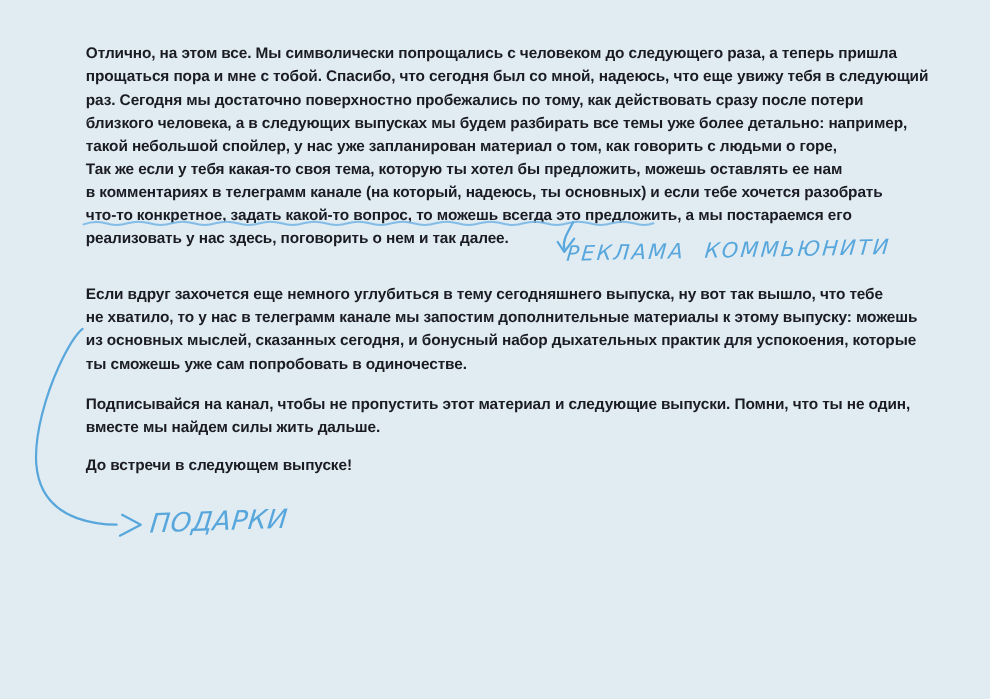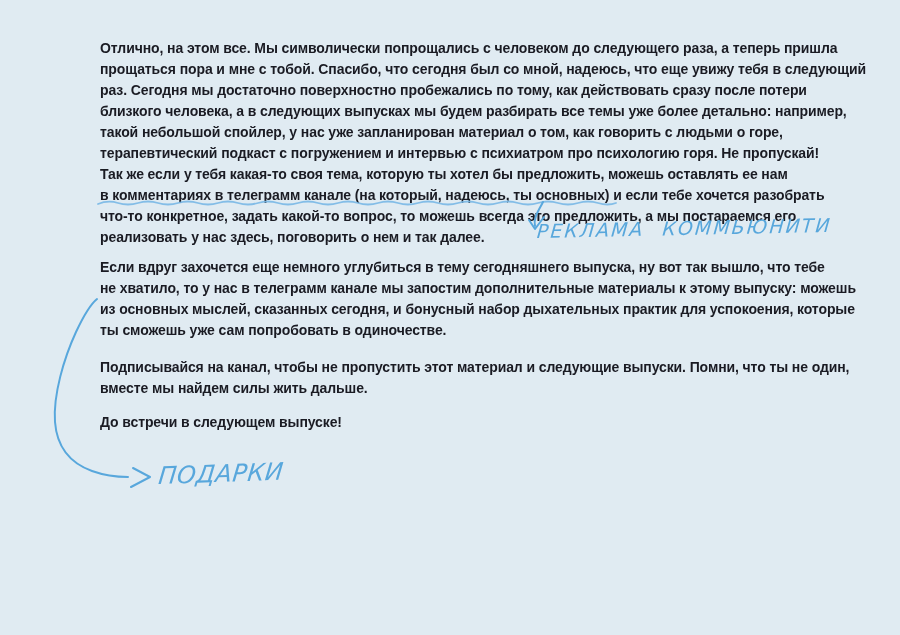--- a/index.html
+++ b/index.html
@@ -9,21 +9,20 @@
     background: #e0ebf2;
     position: relative;
     overflow: hidden;
   }
   .page {
     position: absolute;
     inset: 0;
     width: 748px;
     height: 635px;
     background: #e0ebf2;
-    margin-left: 22px;
   }
   .paragraph {
     position: absolute;
     left: 78px;
     color: #1a1b23;
     font-weight: 700;
     font-size: 14px;
     letter-spacing: -0.1px;
     line-height: 21px;
     white-space: nowrap;
@@ -72,21 +71,20 @@
 
 <div class="page">
 
   <div>
     <div class="paragraph para-1">
         <div class="line">Отлично, на этом все. Мы символически попрощались с человеком до следующего раза, а теперь пришла</div>
         <div class="line">прощаться пора и мне с тобой. Спасибо, что сегодня был со мной, надеюсь, что еще увижу тебя в следующий</div>
         <div class="line">раз. Сегодня мы достаточно поверхностно пробежались по тому, как действовать сразу после потери</div>
         <div class="line">близкого человека, а в следующих выпусках мы будем разбирать все темы уже более детально: например,</div>
         <div class="line">такой небольшой спойлер, у нас уже запланирован материал о том, как говорить с людьми о горе,</div>
-        <div class="line">терапевтический подкаст с погружением и интервью с психиатром про психологию горя. Не пропускай!</div>
         <div class="line">Так же если у тебя какая-то своя тема, которую ты хотел бы предложить, можешь оставлять ее нам</div>
         <div class="line">в комментариях в телеграмм канале (на который, надеюсь, ты основных) и если тебе хочется разобрать</div>
         <div class="line">что-то конкретное, задать какой-то вопрос, то можешь всегда это предложить, а мы постараемся его</div>
         <div class="line">реализовать у нас здесь, поговорить о нем и так далее.</div>
       </div>
     <div class="paragraph para-2">
         <div class="line">Если вдруг захочется еще немного углубиться в тему сегодняшнего выпуска, ну вот так вышло, что тебе</div>
         <div class="line">не хватило, то у нас в телеграмм канале мы запостим дополнительные материалы к этому выпуску: можешь</div>
         <div class="line">из основных мыслей, сказанных сегодня, и бонусный набор дыхательных практик для успокоения, которые</div>
         <div class="line">ты сможешь уже сам попробовать в одиночестве.</div>

